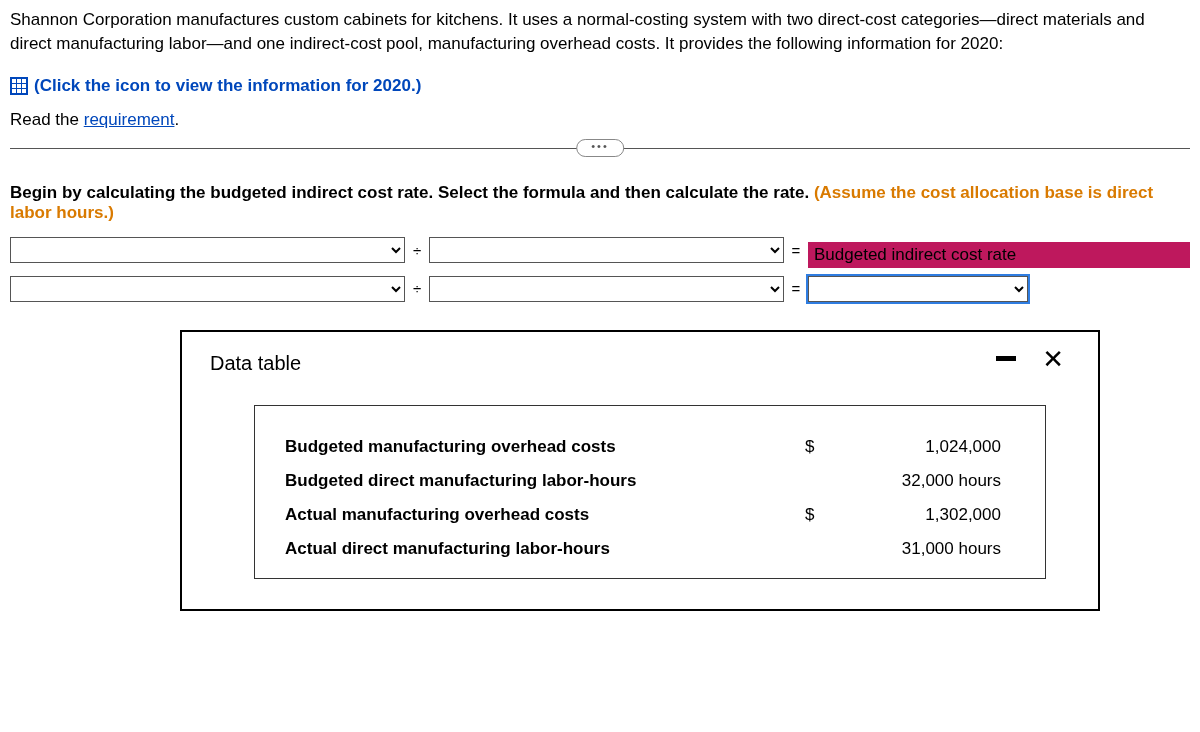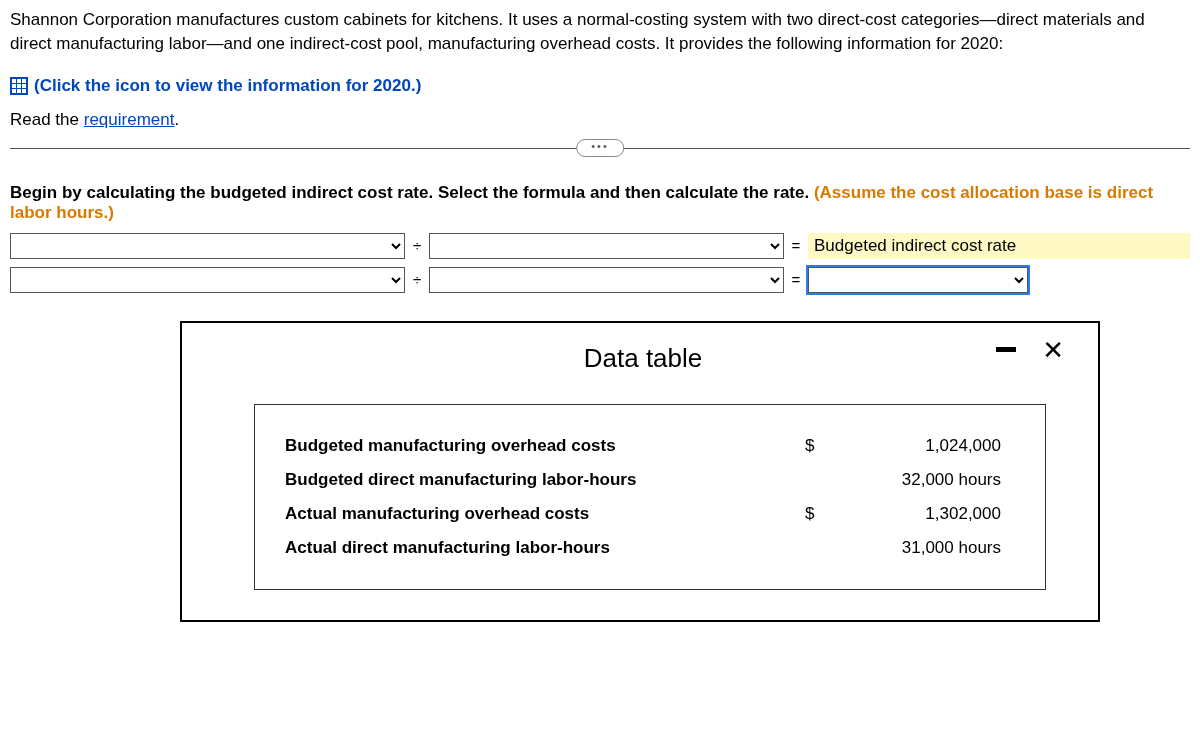--- a/index.html
+++ b/index.html
@@ -49,36 +49,36 @@
     align-items: center;
     margin-top: 10px;
   }
   .sel {
     width: 100%; height: 26px;
     border: 1px solid #555;
     background: #fff;
   }
   .sel.focused { outline: 2px solid #2f7de1; outline-offset: 0; }
   .op { text-align: center; font-size: 15px; }
-  .result-label { padding-left: 6px; background: #fef9c3; height: 26px; display:flex; align-items:center; }
+  .result-label { padding-left: 6px; background: #be185d; height: 26px; display:flex; align-items:center;margin-top:9px; }
   .modal {
     margin: 28px 0 0 170px;
     width: 920px;
     border: 2px solid #000;
     padding: 14px 22px 30px 22px;
     position: relative;
   }
-  .modal-title { font-size: 26px; margin: 6px 0 30px 6px; text-align: center; }
+  .modal-title { font-size: 20px; margin: 6px 0 30px 6px; }
   .modal-ctrls { position: absolute; top: 14px; right: 34px; display: flex; gap: 26px; align-items:center; }
   .min-icon { width: 20px; height: 5px; background: #000; cursor:pointer; }
   .close-icon { font-size: 26px; line-height: 1; cursor: pointer; font-weight: 300; }
   .data-table {
     border: 1px solid #333;
     margin: 0 30px 0 50px;
-    padding: 24px 40px 24px 30px;
+    padding: 24px 40px 12px 30px;
   }
   .dt-row { display: grid; grid-template-columns: 1fr 30px 170px; align-items: center; height: 34px; }
   .dt-label { font-weight: bold; }
   .dt-cur { text-align: left; }
   .dt-val { text-align: right; padding-right: 4px; }
 </style>
 </head>
 <body>
 
 <div class="problem-text">Shannon Corporation manufactures custom cabinets for kitchens. It uses a normal-costing system with two direct-cost categories—direct materials and direct manufacturing labor—and one indirect-cost pool, manufacturing overhead costs. It provides the following information for 2020:</div>

